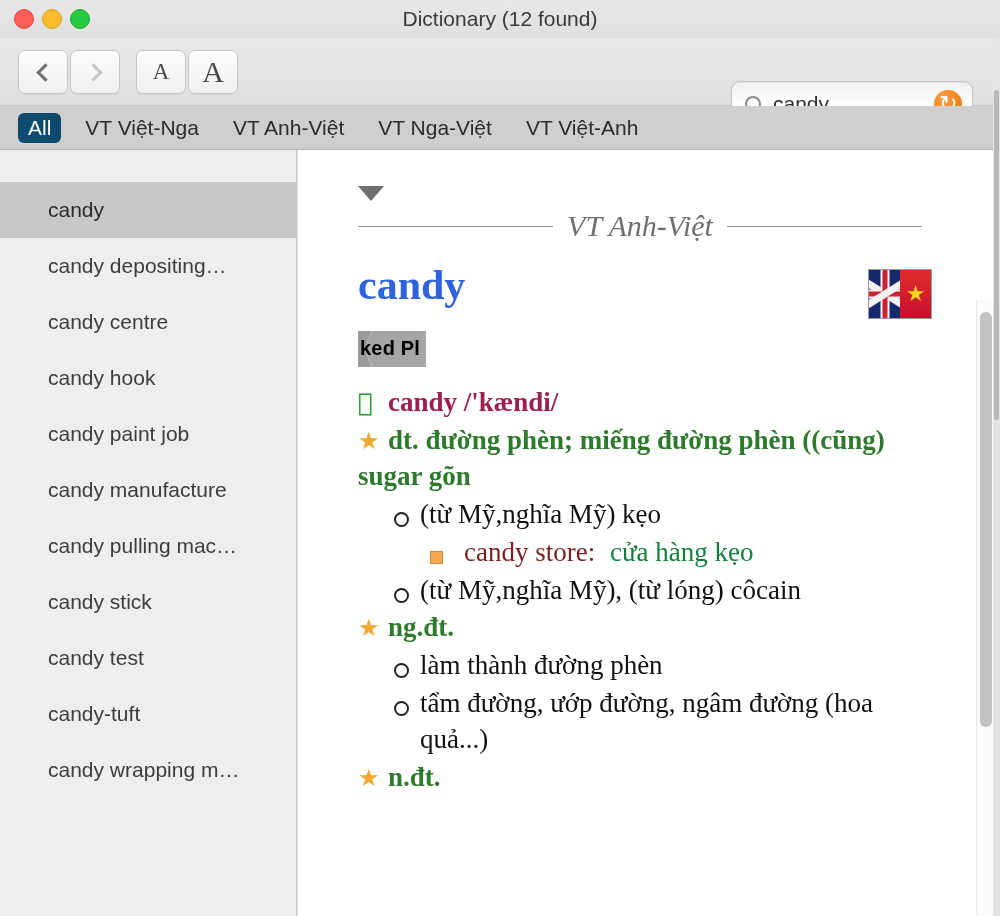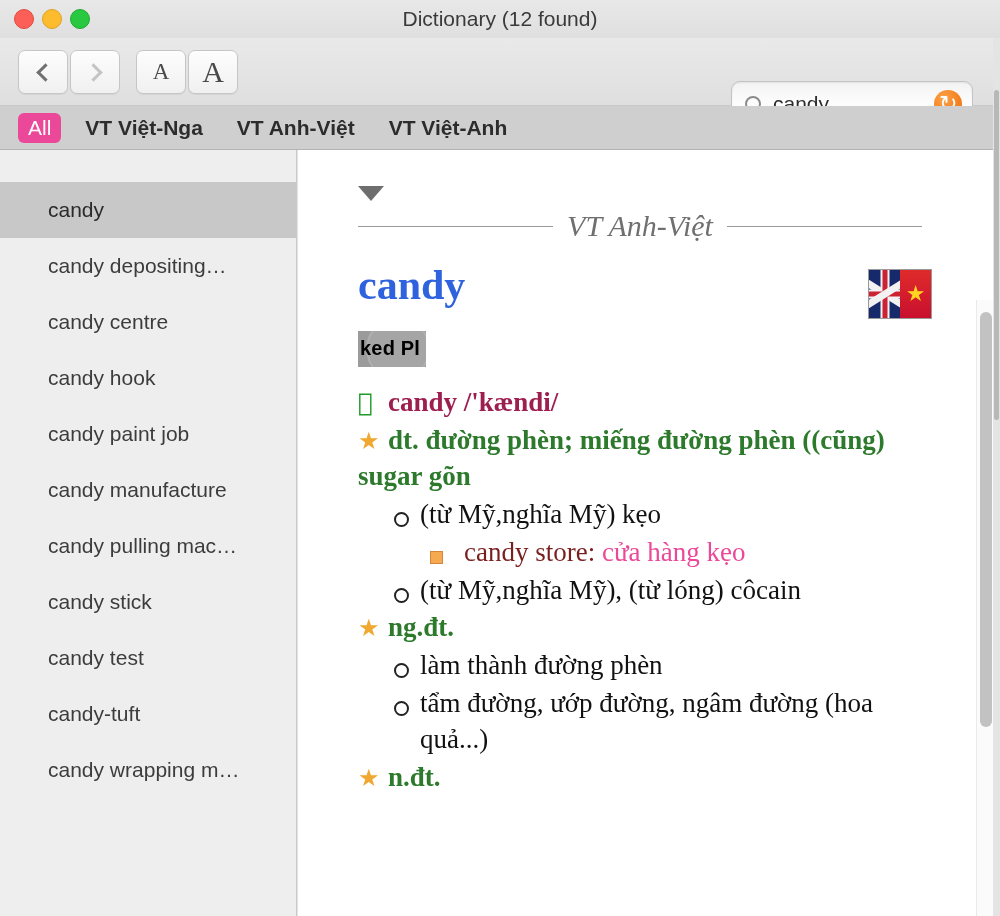--- a/index.html
+++ b/index.html
@@ -123,24 +123,24 @@
   .tabbar {
     position: absolute; top: 106px; left: 0;
     width: 1000px; height: 44px;
     background: #cfcfcf;
     border-bottom: 1px solid #b4b4b4;
     display: flex; align-items: center;
   }
   .tab {
     font-size: 21px; color: #2c2c2c;
     padding: 3px 10px; margin-right: 14px;
-    border-radius: 6px; white-space: nowrap; font-weight: bold;
+    border-radius: 6px; white-space: nowrap;
   }
   .tab:first-child { margin-left: 18px; }
-  .tab.active { background: #ec4899; color: #ffffff; font-weight: 400; }
+  .tab.active { background: #0c4a6e; color: #ffffff; font-weight: 400; }
 
   
   .body {
     position: absolute; top: 150px; left: 0;
     width: 1000px; height: 766px;
   }
 
   .sidebar {
     position: absolute; top: 0; left: 0;
     width: 297px; height: 766px;
@@ -291,21 +291,21 @@
   .bullet-2 {
     position: relative;
     padding-left: 106px; margin: 0 0 2px 0;
   }
   .bullet-2::before {
     content: ""; position: absolute; left: 72px; top: 16px;
     width: 11px; height: 11px;
     background: #f5a950; border: 1px solid #d4863a;
   }
   .term-en { color: #7a1f1f; }
-  .term-vi { color: #ec4899; }
+  .term-vi { color: #15803d; margin-left: 8px; }
 
   
   .vscroll-track {
     position: absolute; top: 150px; right: 7px;
     width: 17px; height: 766px;
     background: #fbfbfb;
     border-left: 1px solid #eaeaea;
   }
   .vscroll-thumb {
     position: absolute; top: 12px; left: 3px;
@@ -364,20 +364,21 @@
       <span class="reset-btn">
         <span class="reset-glyph">↺</span>
       </span>
     </div>
   </div>
 
   <div class="tabbar">
     <div class="tab active">All</div>
     <div class="tab">VT Việt-Nga</div>
     <div class="tab">VT Anh-Việt</div>
+    <div class="tab">VT Nga-Việt</div>
     <div class="tab">VT Việt-Anh</div>
   </div>
 
   <div class="body">
 
     <div class="sidebar">
       <div class="sidebar-pad"></div>
       <div class="list-item selected">candy</div>
       <div class="list-item">candy depositing…</div>
       <div class="list-item">candy centre</div>

